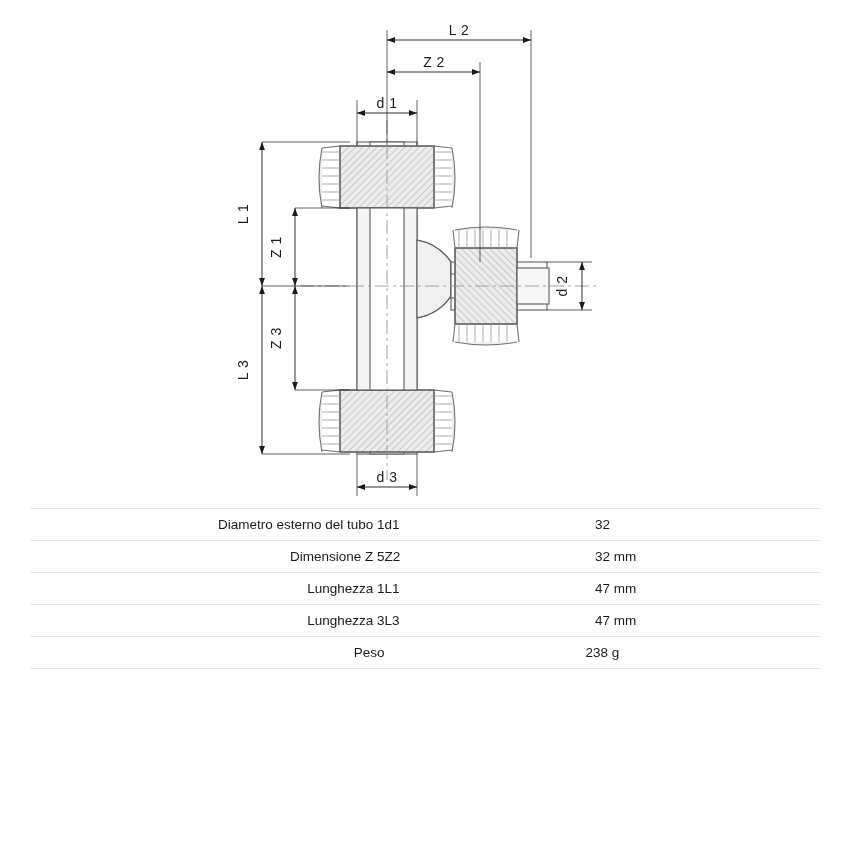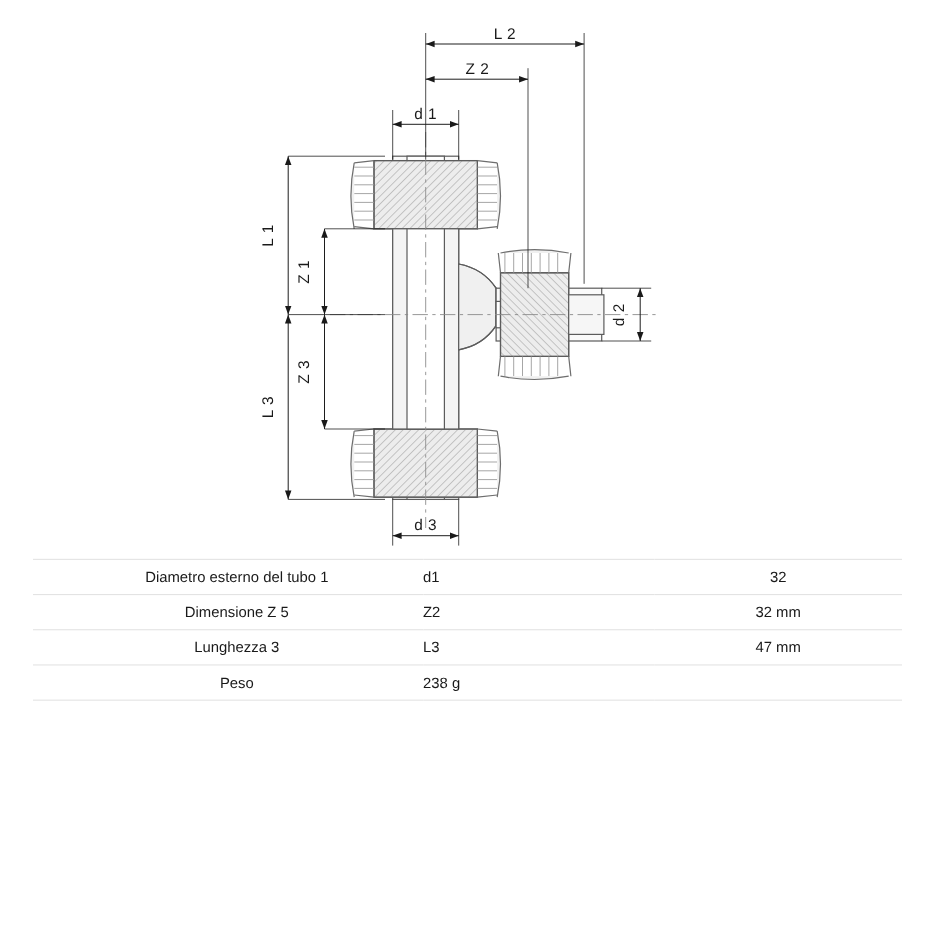--- a/index.html
+++ b/index.html
@@ -51,32 +51,32 @@
     height: 31px;
     vertical-align: middle;
     color: #1a1a1a;
   }
   .spec-table tr:first-child td {
     border-top: 1px solid #e3e3e3;
   }
   .col-name {
     width: 345px;
     padding-left: 16px !important;
-    text-align: center;
+    text-align: right;
   }
   .col-sym {
     width: 215px;
     text-align: left;
   }
   .col-val {
     width: 230px;
+    text-align: left;
+  }
+  .col-span {
     text-align: center;
-  }
-  .col-span {
-    text-align: left;
   }
 </style>
 </head>
 <body>
 
 <div class="page">
 
   <div class="drawing">
     <svg width="850" height="505" viewBox="0 0 850 505" xmlns="http://www.w3.org/2000/svg">
 
@@ -203,20 +203,25 @@
         <td class="col-name">Diametro esterno del tubo 1</td>
         <td class="col-sym">d1</td>
         <td class="col-val">32</td>
       </tr>
       <tr>
         <td class="col-name">Dimensione Z 5</td>
         <td class="col-sym">Z2</td>
         <td class="col-val">32 mm</td>
       </tr>
       <tr>
+        <td class="col-name">Lunghezza 1</td>
+        <td class="col-sym">L1</td>
+        <td class="col-val">47 mm</td>
+      </tr>
+      <tr>
         <td class="col-name">Lunghezza 3</td>
         <td class="col-sym">L3</td>
         <td class="col-val">47 mm</td>
       </tr>
       <tr>
         <td class="col-name">Peso</td>
         <td class="col-span" colspan="2">238 g</td>
       </tr>
     </tbody>
   </table>

